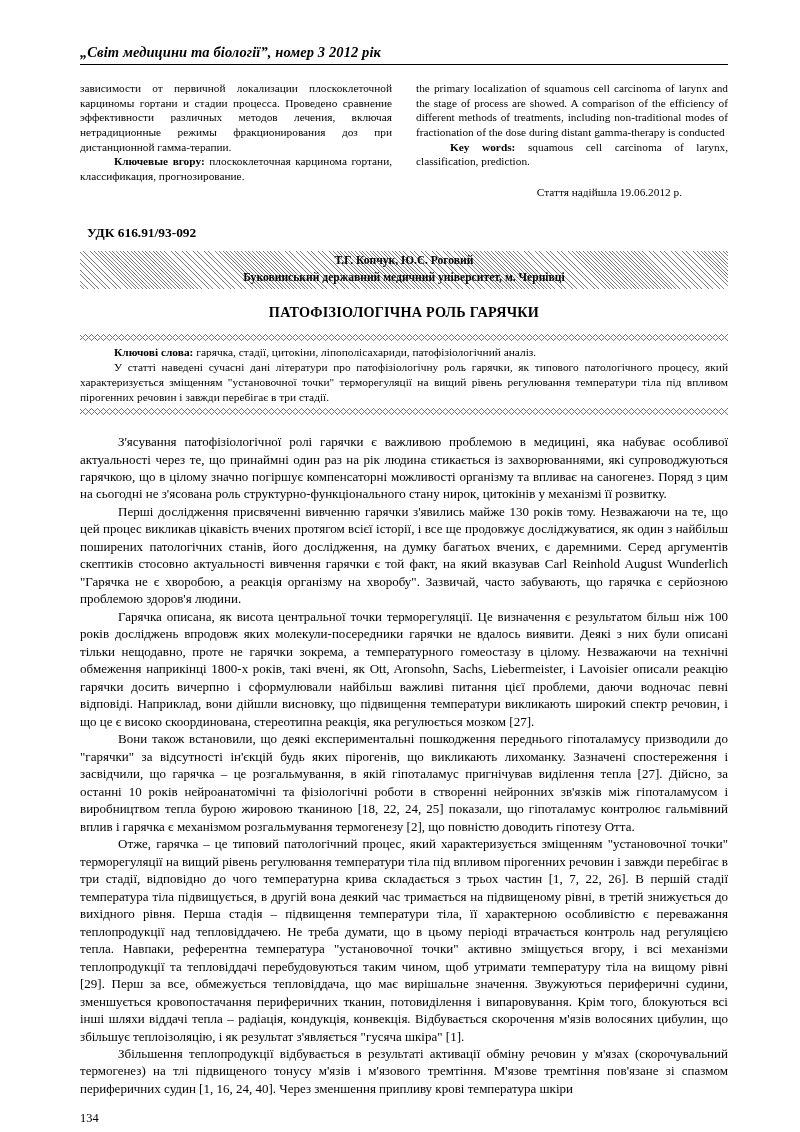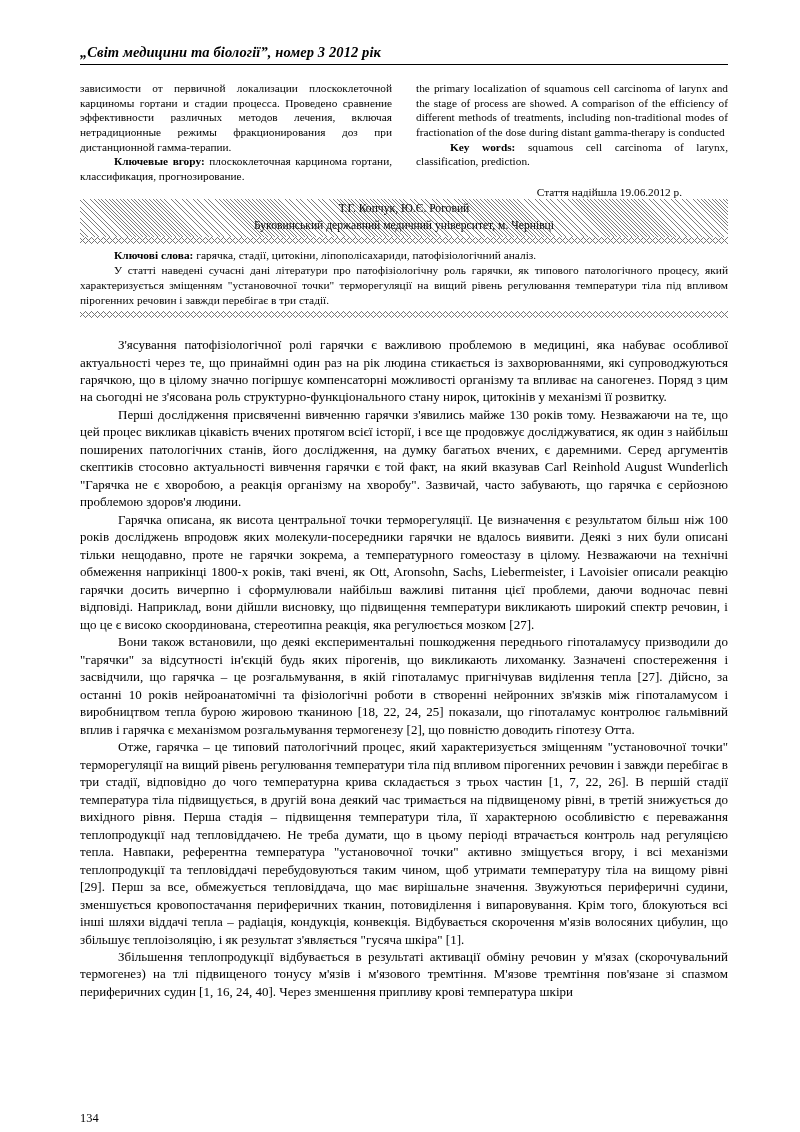--- a/index.html
+++ b/index.html
@@ -70,21 +70,21 @@
     font-weight: bold;
     font-size: 13.4px;
     margin-top: 26px;
     margin-bottom: 10px;
     padding-left: 7px;
   }
 
   
   .author-band {
     text-align: center;
-    font-weight: normal;
+    font-weight: bold;
     font-size: 11.6px;
     line-height: 1.42;
     padding: 2px 4px 3px 4px;
     background-image: repeating-linear-gradient(
         45deg,
         #7d7d7d 0px, #7d7d7d 0.6px,
         #ffffff 0.6px, #ffffff 2.6px);
   }
   .author-band div { white-space: nowrap; }
 
@@ -152,26 +152,28 @@
       <p>зависимости от первичной локализации плоскоклеточной карциномы гортани и стадии процесса. Проведено сравнение эффективности различных методов лечения, включая нетрадиционные режимы фракционирования доз при дистанционной гамма-терапии.</p>
       <p class="kw"><span class="kwlabel">Ключевые вгору:</span><span> плоскоклеточная карцинома гортани, классификация, прогнозирование.</span></p>
     </div>
     <div class="col">
       <p>the primary localization of squamous cell carcinoma of larynx and the stage of process are showed. A comparison of the efficiency of different methods of treatments, including non-traditional modes of fractionation of the dose during distant gamma-therapy is conducted</p>
       <p class="kw"><span class="kwlabel">Key words:</span><span> squamous cell carcinoma of larynx, classification, prediction.</span></p>
     </div>
   </div>
   <div class="tail-right">Стаття надійшла 19.06.2012 р.</div>
 
+  <div class="udk">УДК 616.91/93-092</div>
 
   <div class="author-band">
     <div>Т.Г. Копчук, Ю.Є. Роговий</div>
     <div>Буковинський державний медичний університет, м. Чернівці</div>
   </div>
 
+  <div class="doc-title">ПАТОФІЗІОЛОГІЧНА РОЛЬ ГАРЯЧКИ</div>
 
   <div class="wave"></div>
   <div class="abstract">
     <p><span class="kwlabel">Ключові слова:</span><span> гарячка, стадії, цитокіни, ліпополісахариди, патофізіологічний аналіз.</span></p>
     <p>У статті наведені сучасні дані літератури про патофізіологічну роль гарячки, як типового патологічного процесу, який характеризується зміщенням "установочної точки" терморегуляції на вищий рівень регулювання температури тіла під впливом пірогенних речовин і завжди перебігає в три стадії.</p>
   </div>
   <div class="wave"></div>
 
   <div class="body-text">
     <p>З'ясування патофізіологічної ролі гарячки є важливою проблемою в медицині, яка набуває особливої актуальності через те, що принаймні один раз на рік людина стикається із захворюваннями, які супроводжуються гарячкою, що в цілому значно погіршує компенсаторні можливості організму та впливає на саногенез. Поряд з цим на сьогодні не з'ясована роль структурно-функціонального стану нирок, цитокінів у механізмі її розвитку.</p>

